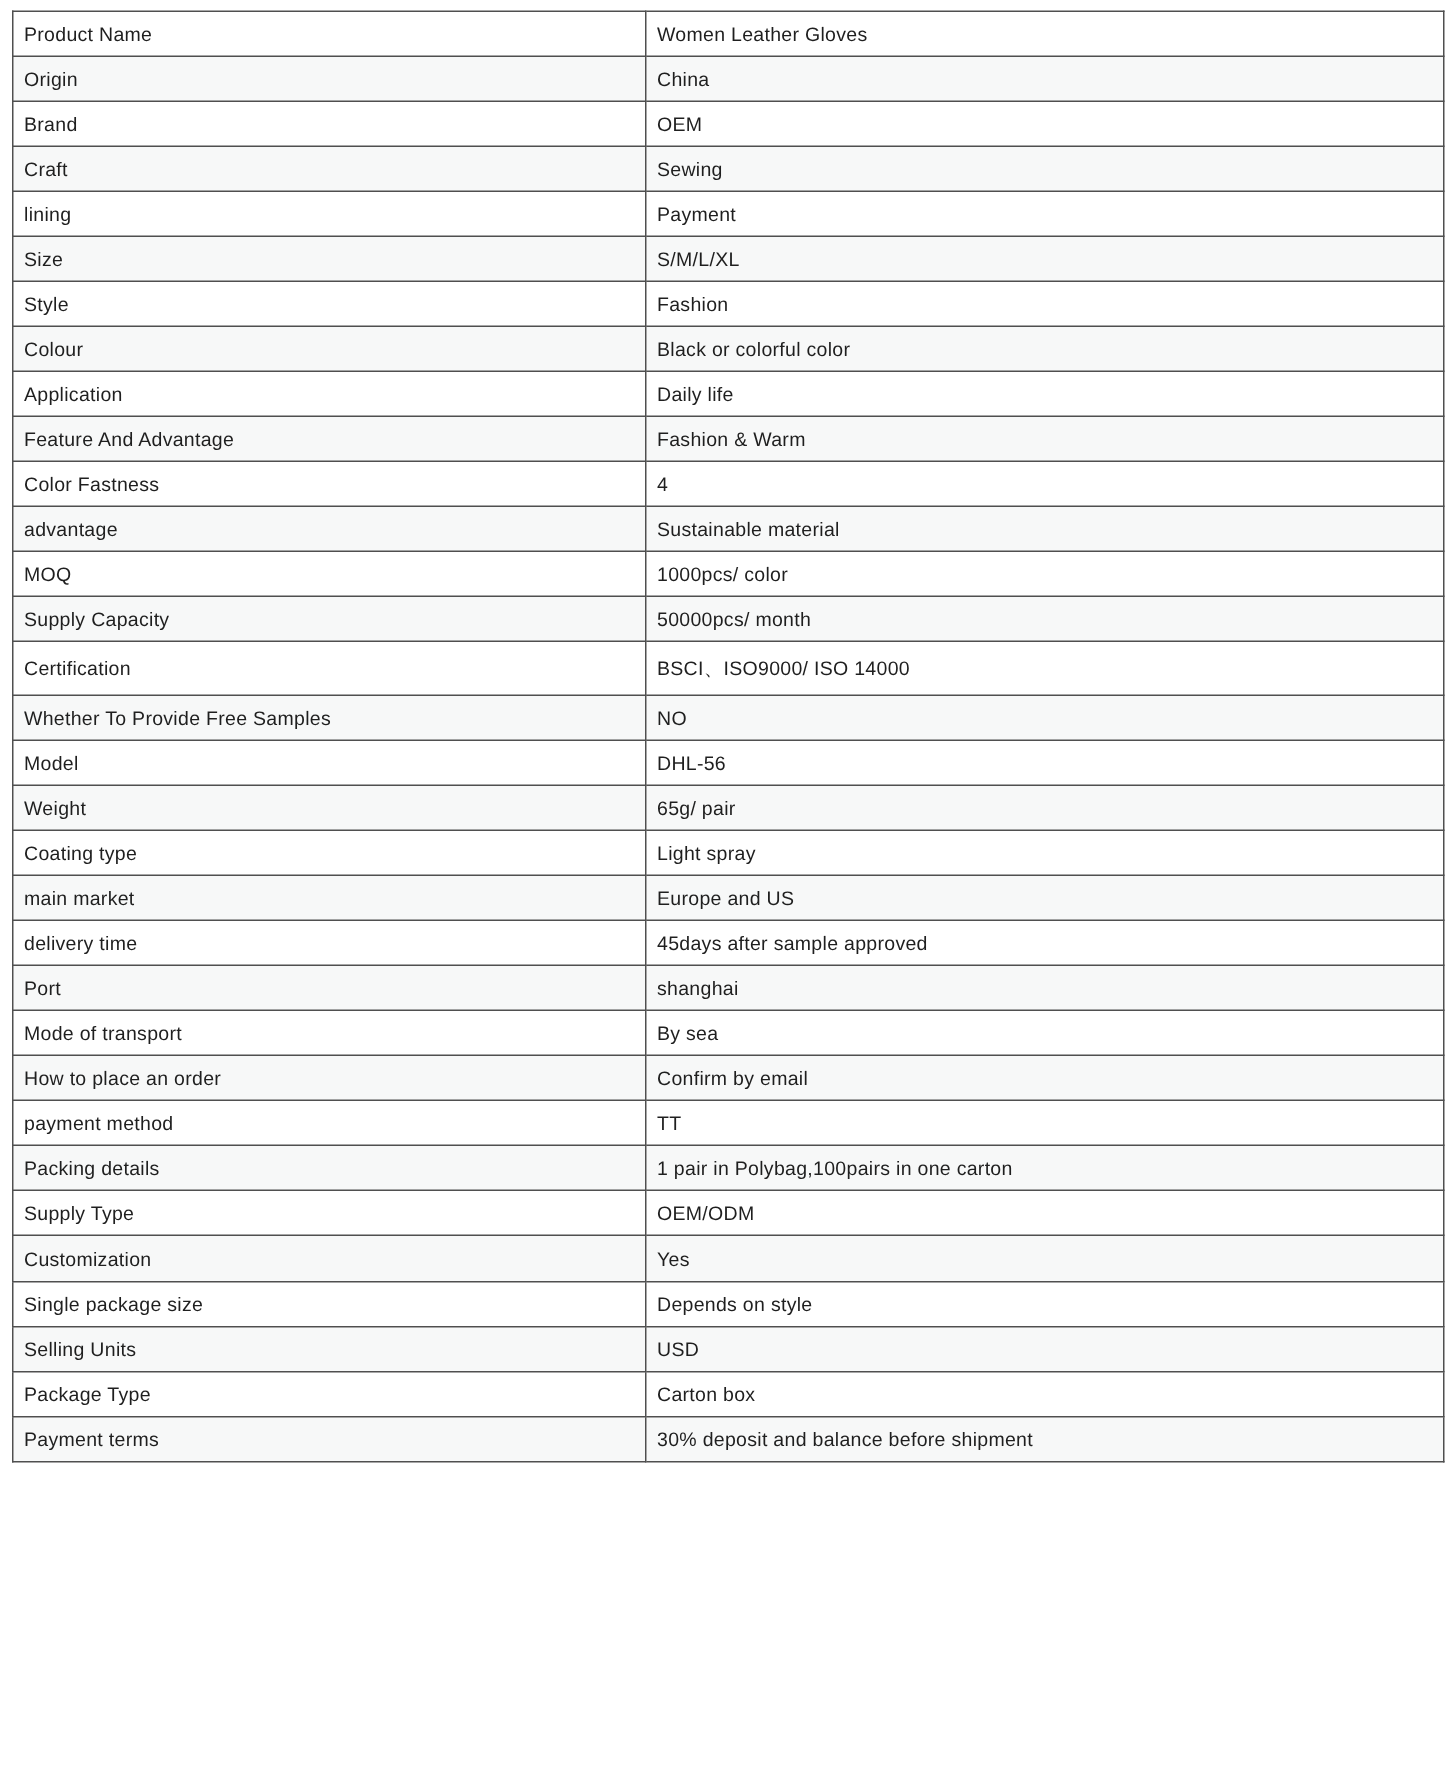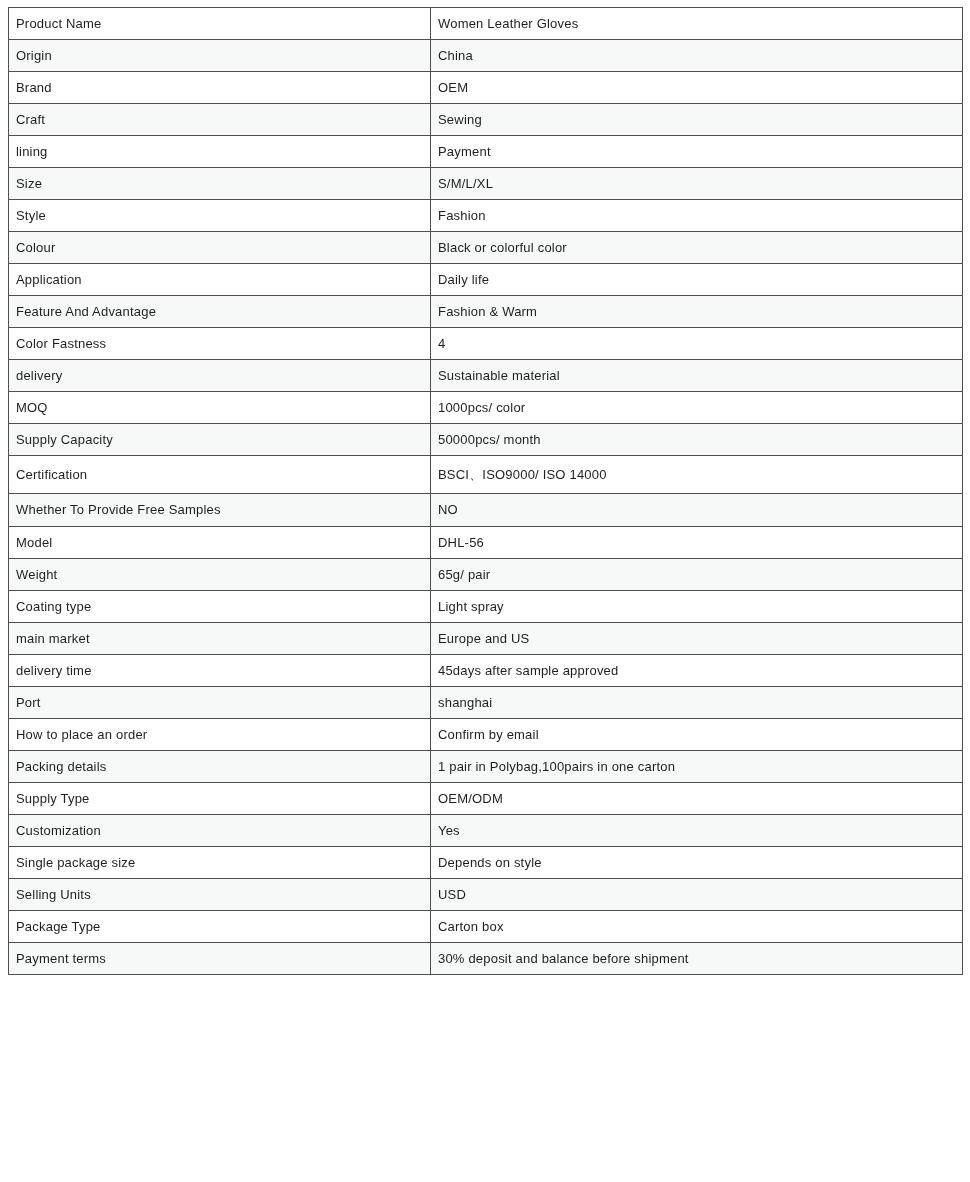--- a/index.html
+++ b/index.html
@@ -99,21 +99,21 @@
     <td>Feature And Advantage</td>
     <td>Fashion &amp; Warm</td>
   </tr>
 
   <tr>
     <td>Color Fastness</td>
     <td>4</td>
   </tr>
 
   <tr>
-    <td>delivery</td>
+    <td>advantage</td>
     <td>Sustainable material</td>
   </tr>
 
   <tr>
     <td>MOQ</td>
     <td>1000pcs/ color</td>
   </tr>
 
   <tr>
     <td>Supply Capacity</td>
@@ -154,26 +154,34 @@
   <tr>
     <td>delivery time</td>
     <td>45days after sample approved</td>
   </tr>
 
   <tr>
     <td>Port</td>
     <td>shanghai</td>
   </tr>
 
+  <tr>
+    <td>Mode of transport</td>
+    <td>By sea</td>
+  </tr>
 
   <tr>
     <td>How to place an order</td>
     <td>Confirm by email</td>
   </tr>
 
+  <tr>
+    <td>payment method</td>
+    <td>TT</td>
+  </tr>
 
   <tr>
     <td>Packing details</td>
     <td>1 pair in Polybag,100pairs in one carton</td>
   </tr>
 
   <tr>
     <td>Supply Type</td>
     <td>OEM/ODM</td>
   </tr>

